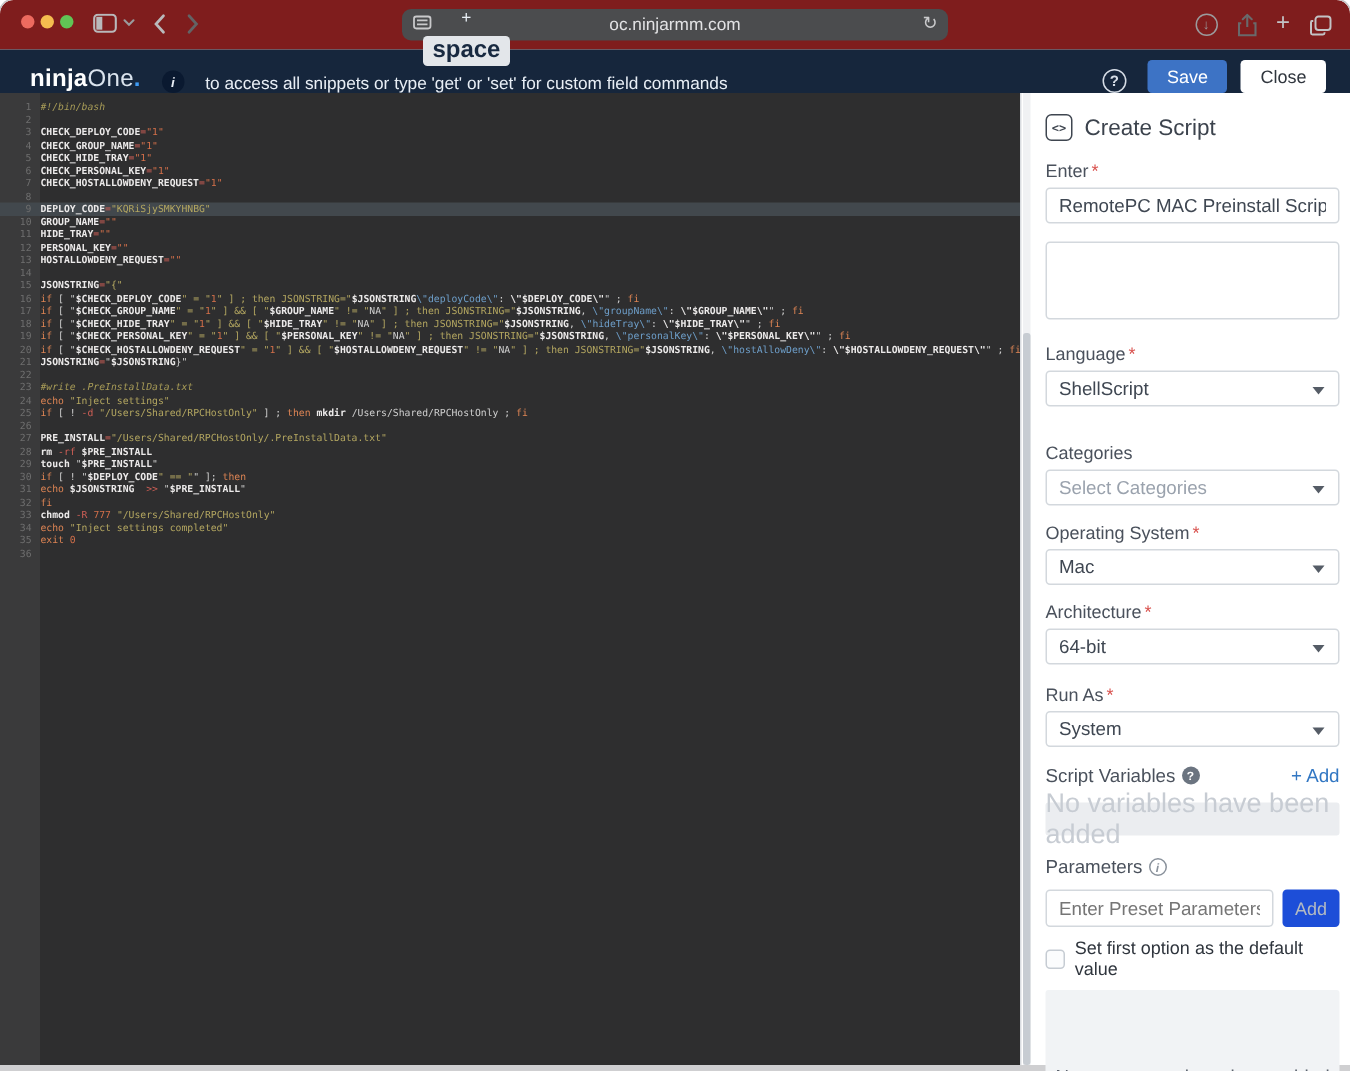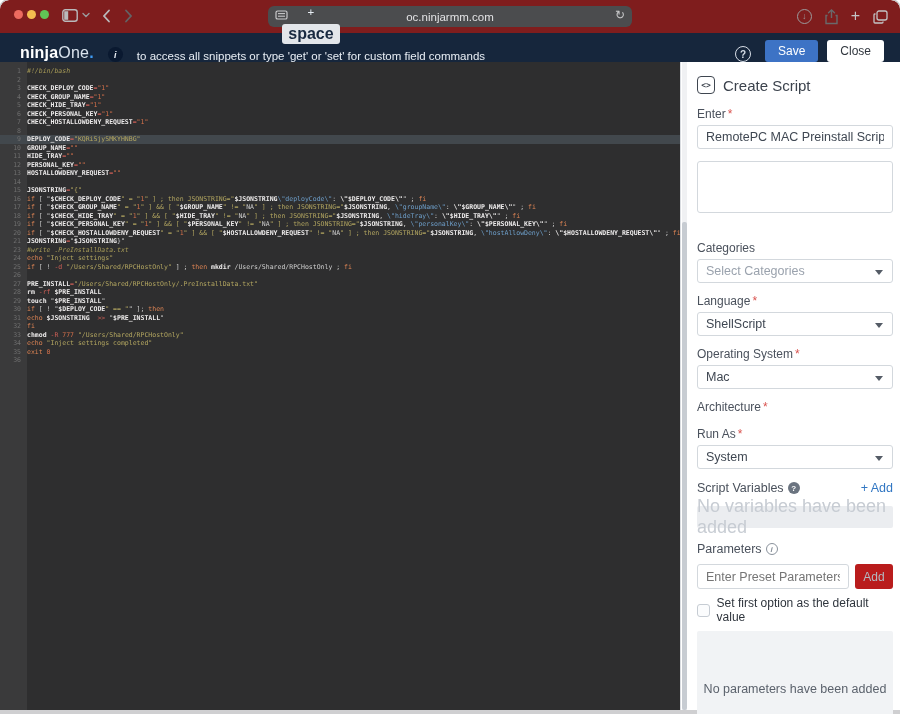--- a/index.html
+++ b/index.html
@@ -88,21 +88,21 @@
   .sv-label{font-size:12.5px;color:#4a515c;display:flex;align-items:center;gap:4px;}
   .i-solid{width:12px;height:12px;border-radius:50%;background:#6b7480;color:#fff;font-size:8px;font-weight:700;
            display:flex;align-items:center;justify-content:center;}
   .i-outline{width:12px;height:12px;border-radius:50%;border:1px solid #8a929c;color:#8a929c;font-size:8px;
              font-weight:700;display:flex;align-items:center;justify-content:center;font-style:italic;}
   .add-link{margin-left:auto;color:#3277c3;font-size:12.5px;cursor:pointer;}
   .empty-box-sm{margin-top:11px;height:22px;background:#ebedf0;border-radius:2px;display:flex;
                 align-items:center;justify-content:center;font-size:18px;color:#c7ccd3;}
   .param-row{margin-top:8px;display:flex;gap:6px;}
   .param-row .tinput{height:25px;flex:1;}
-  .btn-add{width:38px;height:25px;background:#b91c1c;color:#b3bac2;font-size:12px;border-radius:3px;
+  .btn-add{width:38px;height:25px;background:#1d4ed8;color:#b3bac2;font-size:12px;border-radius:3px;
            display:flex;align-items:center;justify-content:center;cursor:pointer;}
   .chk-row{margin-top:7px;display:flex;align-items:center;gap:7px;}
   .chkbox{width:13px;height:13px;border:1px solid #c6ccd3;border-radius:3px;background:#fbfcfd;cursor:pointer;}
   .chk-label{font-size:12px;color:#2f353d;font-weight:500;}
   .empty-box-lg{margin-top:7px;height:115px;background:#f1f3f5;border-radius:2px;display:flex;
                 align-items:center;justify-content:center;font-size:12.5px;color:#5b626c;}
   svg{display:block;}
 </style>
 </head>
 <body>
@@ -200,20 +200,21 @@
         <div class="crow"><span class="lnum">12</span><span class="ltext"><span class="c-var">PERSONAL_KEY</span><span class="c-op">=</span><span class="c-num">""</span></span></div>
         <div class="crow"><span class="lnum">13</span><span class="ltext"><span class="c-var">HOSTALLOWDENY_REQUEST</span><span class="c-op">=</span><span class="c-num">""</span></span></div>
         <div class="crow"><span class="lnum">14</span><span class="ltext"></span></div>
         <div class="crow"><span class="lnum">15</span><span class="ltext"><span class="c-var">JSONSTRING</span><span class="c-op">=</span><span class="c-str">"{"</span></span></div>
         <div class="crow"><span class="lnum">16</span><span class="ltext"><span class="c-kw">if</span> [ "<span class="c-var">$CHECK_DEPLOY_CODE</span><span class="c-str">" = "</span><span class="c-num">1</span><span class="c-str">" ] ; then JSONSTRING="</span><span class="c-var">$JSONSTRING</span><span class="c-key">\"deployCode\"</span>: <span class="c-var">\"</span><span class="c-var">$DEPLOY_CODE</span><span class="c-var">\"</span>" ; <span class="c-kw">fi</span></span></div>
         <div class="crow"><span class="lnum">17</span><span class="ltext"><span class="c-kw">if</span> [ "<span class="c-var">$CHECK_GROUP_NAME</span><span class="c-str">" = "</span><span class="c-num">1</span><span class="c-str">" ] &amp;&amp; [ "</span><span class="c-var">$GROUP_NAME</span><span class="c-str">" != "</span>NA<span class="c-str">" ] ; then JSONSTRING="</span><span class="c-var">$JSONSTRING</span>, <span class="c-key">\"groupName\"</span>: <span class="c-var">\"</span><span class="c-var">$GROUP_NAME</span><span class="c-var">\"</span>" ; <span class="c-kw">fi</span></span></div>
         <div class="crow"><span class="lnum">18</span><span class="ltext"><span class="c-kw">if</span> [ "<span class="c-var">$CHECK_HIDE_TRAY</span><span class="c-str">" = "</span><span class="c-num">1</span><span class="c-str">" ] &amp;&amp; [ "</span><span class="c-var">$HIDE_TRAY</span><span class="c-str">" != "</span>NA<span class="c-str">" ] ; then JSONSTRING="</span><span class="c-var">$JSONSTRING</span>, <span class="c-key">\"hideTray\"</span>: <span class="c-var">\"</span><span class="c-var">$HIDE_TRAY</span><span class="c-var">\"</span>" ; <span class="c-kw">fi</span></span></div>
         <div class="crow"><span class="lnum">19</span><span class="ltext"><span class="c-kw">if</span> [ "<span class="c-var">$CHECK_PERSONAL_KEY</span><span class="c-str">" = "</span><span class="c-num">1</span><span class="c-str">" ] &amp;&amp; [ "</span><span class="c-var">$PERSONAL_KEY</span><span class="c-str">" != "</span>NA<span class="c-str">" ] ; then JSONSTRING="</span><span class="c-var">$JSONSTRING</span>, <span class="c-key">\"personalKey\"</span>: <span class="c-var">\"</span><span class="c-var">$PERSONAL_KEY</span><span class="c-var">\"</span>" ; <span class="c-kw">fi</span></span></div>
         <div class="crow"><span class="lnum">20</span><span class="ltext"><span class="c-kw">if</span> [ "<span class="c-var">$CHECK_HOSTALLOWDENY_REQUEST</span><span class="c-str">" = "</span><span class="c-num">1</span><span class="c-str">" ] &amp;&amp; [ "</span><span class="c-var">$HOSTALLOWDENY_REQUEST</span><span class="c-str">" != "</span>NA<span class="c-str">" ] ; then JSONSTRING="</span><span class="c-var">$JSONSTRING</span>, <span class="c-key">\"hostAllowDeny\"</span>: <span class="c-var">\"</span><span class="c-var">$HOSTALLOWDENY_REQUEST</span><span class="c-var">\"</span>" ; <span class="c-kw">fi</span></span></div>
         <div class="crow"><span class="lnum">21</span><span class="ltext"><span class="c-var">JSONSTRING</span><span class="c-op">=</span>"<span class="c-var">$JSONSTRING</span>}"</span></div>
+        <div class="crow"><span class="lnum">22</span><span class="ltext"></span></div>
         <div class="crow"><span class="lnum">23</span><span class="ltext"><span class="c-com">#write .PreInstallData.txt</span></span></div>
         <div class="crow"><span class="lnum">24</span><span class="ltext"><span class="c-kw">echo</span> <span class="c-str">"Inject settings"</span></span></div>
         <div class="crow"><span class="lnum">25</span><span class="ltext"><span class="c-kw">if</span> [ !<span class="c-op"> -d</span> <span class="c-str">"/Users/Shared/RPCHostOnly"</span> ] ; <span class="c-kw">then</span> <span class="c-var">mkdir</span> /Users/Shared/RPCHostOnly ; <span class="c-kw">fi</span></span></div>
         <div class="crow"><span class="lnum">26</span><span class="ltext"></span></div>
         <div class="crow"><span class="lnum">27</span><span class="ltext"><span class="c-var">PRE_INSTALL</span><span class="c-op">=</span><span class="c-str">"/Users/Shared/RPCHostOnly/.PreInstallData.txt"</span></span></div>
         <div class="crow"><span class="lnum">28</span><span class="ltext"><span class="c-var">rm</span><span class="c-op"> -rf</span> <span class="c-var">$PRE_INSTALL</span></span></div>
         <div class="crow"><span class="lnum">29</span><span class="ltext"><span class="c-var">touch</span> "<span class="c-var">$PRE_INSTALL</span>"</span></div>
         <div class="crow"><span class="lnum">30</span><span class="ltext"><span class="c-kw">if</span> [ ! "<span class="c-var">$DEPLOY_CODE</span><span class="c-str">" == "</span>" ]; <span class="c-kw">then</span></span></div>
         <div class="crow"><span class="lnum">31</span><span class="ltext"><span class="c-kw">echo</span> <span class="c-var">$JSONSTRING</span>  <span class="c-op">&gt;&gt;</span> "<span class="c-var">$PRE_INSTALL</span>"</span></div>
         <div class="crow"><span class="lnum">32</span><span class="ltext"><span class="c-kw">fi</span></span></div>
@@ -235,46 +236,50 @@
 
         <div class="fgroup" style="margin-top:13px;">
           <div class="flabel"><span>Enter</span><span class="req">*</span></div>
           <input class="tinput" type="text" value="RemotePC MAC Preinstall Script" style="">
         </div>
 
         <div class="fgroup" style="margin-top:12px;">
           <textarea class="tarea" style=""></textarea>
         </div>
 
+        <div class="fgroup">
+          <div class="flabel"><span>Language</span><span class="req">*</span></div>
+          <div class="sel">
+            <span>ShellScript</span>
+            <span class="caret"></span>
+          </div>
+        </div>
+
         <div class="fgroup gap-lg">
           <div class="flabel">Categories</div>
           <div class="sel placeholder">
             <span>Select Categories</span>
             <span class="caret"></span>
           </div>
         </div>
 
         <div class="fgroup">
-          <div class="flabel"><span>Language</span><span class="req">*</span></div>
-          <div class="sel">
-            <span>ShellScript</span>
-            <span class="caret"></span>
-          </div>
-        </div>
-
-        <div class="fgroup">
           <div class="flabel"><span>Operating System</span><span class="req">*</span></div>
           <div class="sel">
             <span>Mac</span>
             <span class="caret"></span>
           </div>
         </div>
 
         <div class="fgroup">
           <div class="flabel"><span>Architecture</span><span class="req">*</span></div>
+          <div class="sel">
+            <span>64-bit</span>
+            <span class="caret"></span>
+          </div>
         </div>
 
         <div class="fgroup" style="margin-top:13px;">
           <div class="flabel"><span>Run As</span><span class="req">*</span></div>
           <div class="sel">
             <span>System</span>
             <span class="caret"></span>
           </div>
         </div>
 

